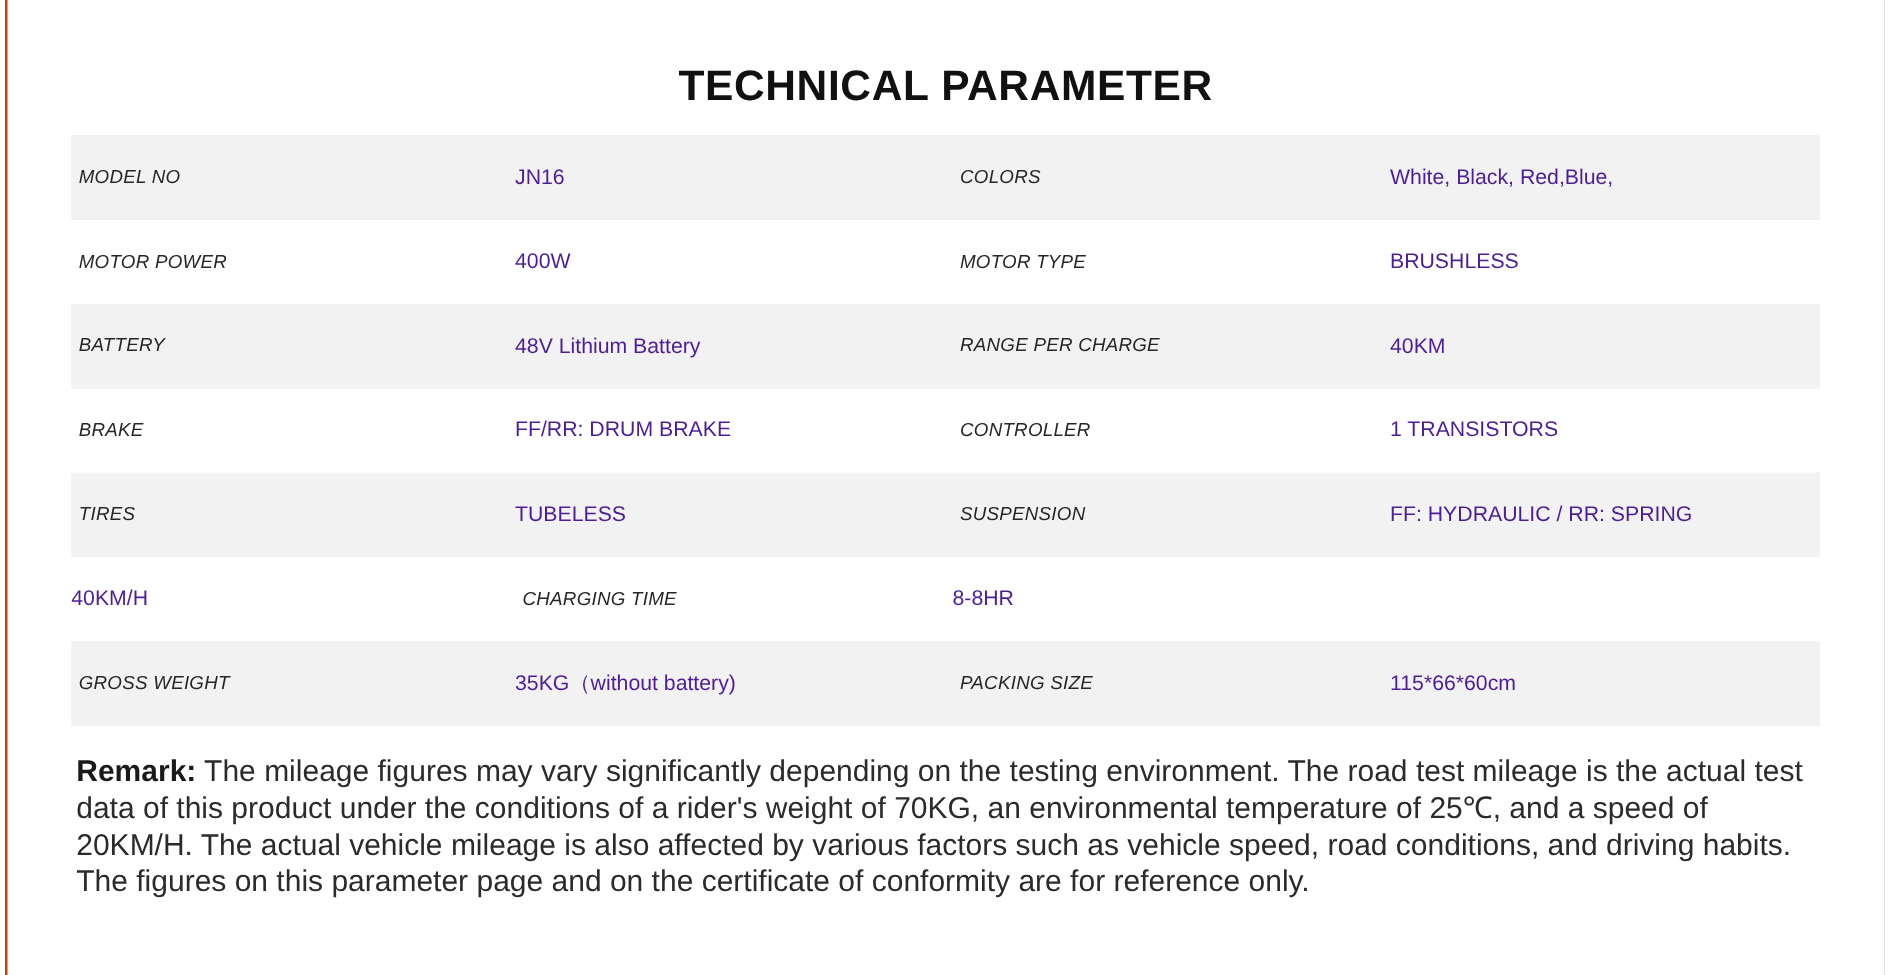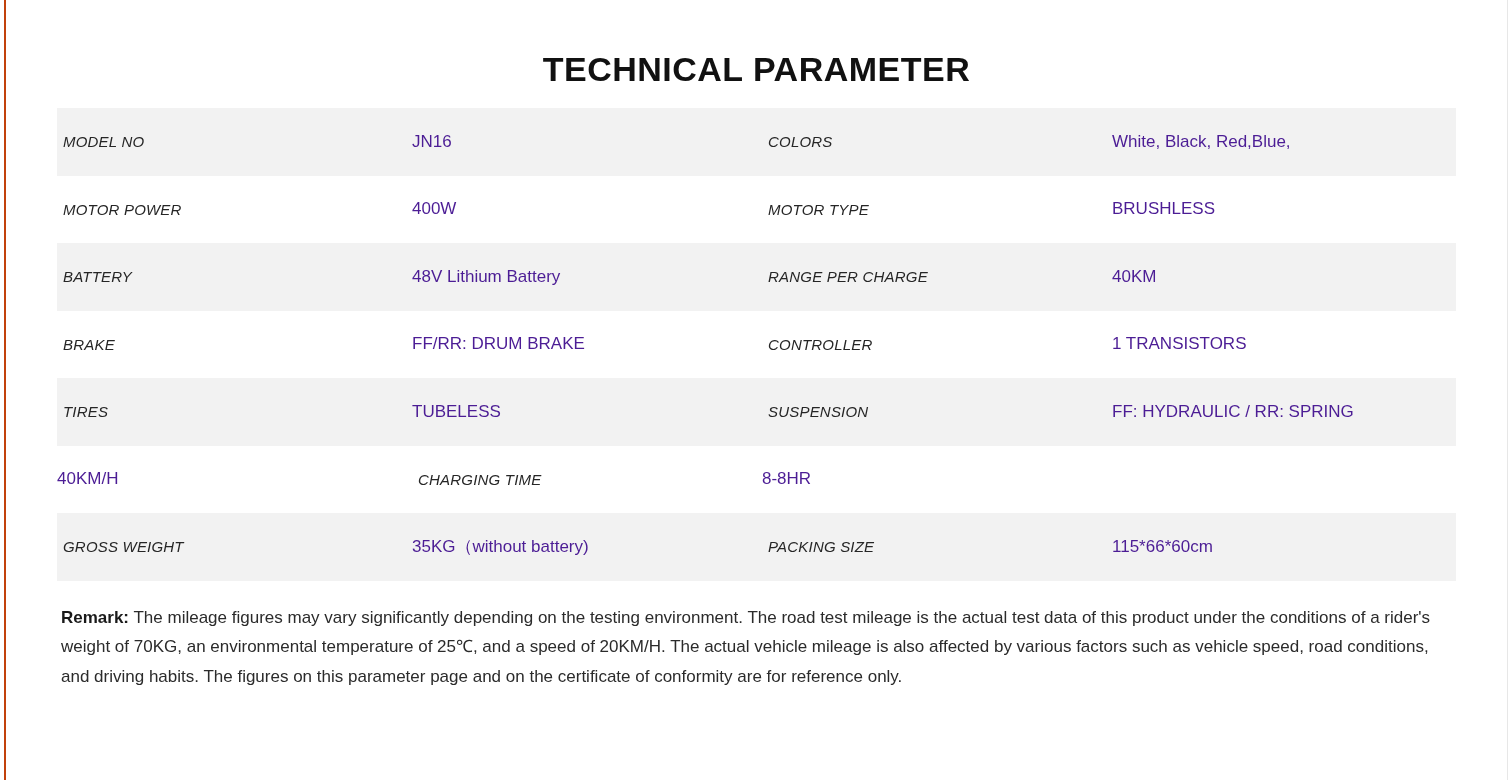--- a/index.html
+++ b/index.html
@@ -56,21 +56,21 @@
     padding-left: 6px;
     letter-spacing: 0.2px;
     font-style: italic;
   }
   .cell.value {
     font-size: 17px;
     color: #4c1d95;
   }
   .remark {
     margin: 22px 55px 0 55px;
-    font-size: 17px;
+    font-size: 24px;
     line-height: 29.5px;
     color: #2b2b2b;
     max-width: 1402px;
   }
   .remark-label {
     font-weight: 700;
     color: #1a1a1a;
   }
 </style>
 </head>

